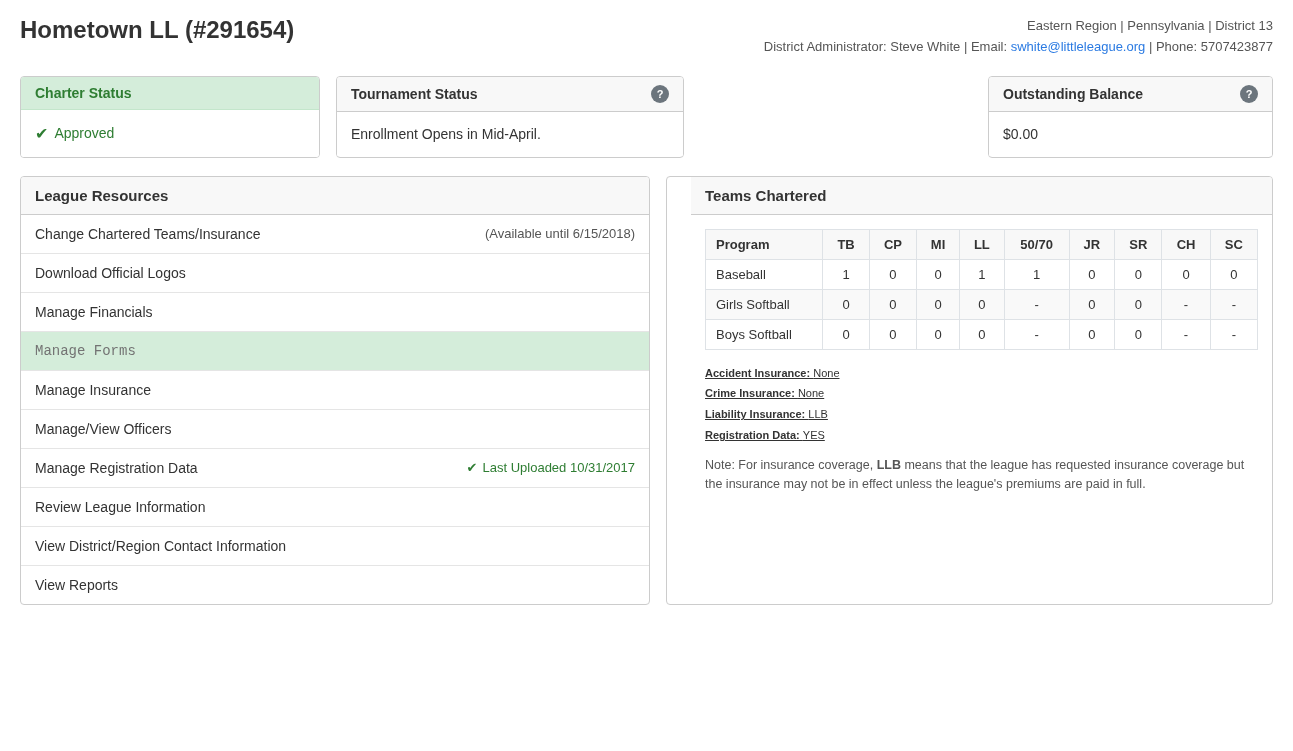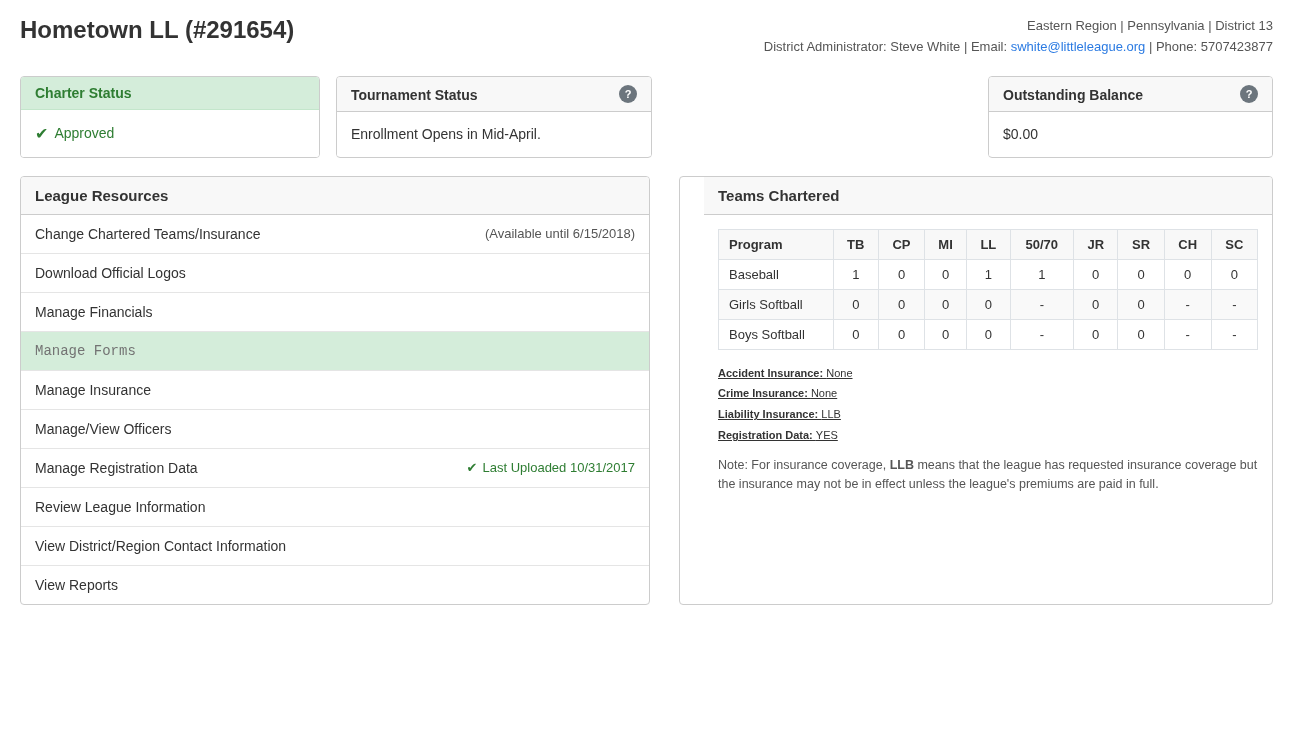--- a/index.html
+++ b/index.html
@@ -11,35 +11,35 @@
     .header { display: flex; justify-content: space-between; align-items: flex-start; margin-bottom: 18px; }
     .header-title { font-size: 24px; font-weight: bold; color: #333; }
     .header-info { text-align: right; font-size: 13px; color: #555; line-height: 1.6; }
     .header-info a { color: #2a7ae2; text-decoration: none; }
 
     
     .status-row { display: flex; gap: 16px; margin-bottom: 18px; }
 
     .status-card { border: 1px solid #ccc; border-radius: 4px; overflow: hidden; }
     .charter-card { width: 300px; }
-    .tournament-card { width: 316px; }
+    .tournament-card { width: 348px; }
     .balance-card { margin-left: auto; width: 285px; }
 
-    .card-header { padding: 8px 14px; font-size: 14px; font-weight: bold; border-bottom: 1px solid #ccc; display: flex; justify-content: space-between; align-items: flex-end; }
+    .card-header { padding: 8px 14px; font-size: 14px; font-weight: bold; border-bottom: 1px solid #ccc; display: flex; justify-content: space-between; align-items: center; }
     .charter-card .card-header { background: #d4edda; color: #2e7d32; border-bottom-color: #c3e6cb; }
     .tournament-card .card-header, .balance-card .card-header { background: #f8f8f8; color: #333; }
 
     .card-body { padding: 14px; background: #fff; }
     .approved-text { color: #2e7d32; font-size: 14px; display: flex; align-items: center; gap: 6px; }
     .approved-text .check-icon { color: #2e7d32; font-size: 16px; }
 
     .help-icon { display: inline-flex; align-items: center; justify-content: center; width: 18px; height: 18px; border-radius: 50%; background: #6c757d; color: #fff; font-size: 11px; font-weight: bold; cursor: pointer; }
 
     
-    .main-row { display: flex; gap: 29px; }
+    .main-row { display: flex; gap: 16px; }
 
     
     .league-resources { width: 630px; border: 1px solid #ccc; border-radius: 4px; overflow: hidden; }
     .section-header { padding: 10px 14px; font-size: 15px; font-weight: bold; background: #f8f8f8; border-bottom: 1px solid #ccc; }
 
     .resource-item { display: flex; justify-content: space-between; align-items: center; padding: 11px 14px; border-bottom: 1px solid #e5e5e5; cursor: pointer; color: #333; text-decoration: none; }
     .resource-item:last-child { border-bottom: none; }
     .resource-item.active { background: #d4edda; color: #737373; font-family: Liberation Mono, monospace; }
     .resource-item .badge { color: #555; font-size: 13px; }
     .resource-item .upload-badge { color: #2e7d32; font-size: 13px; display: flex; align-items: center; gap: 5px; }

